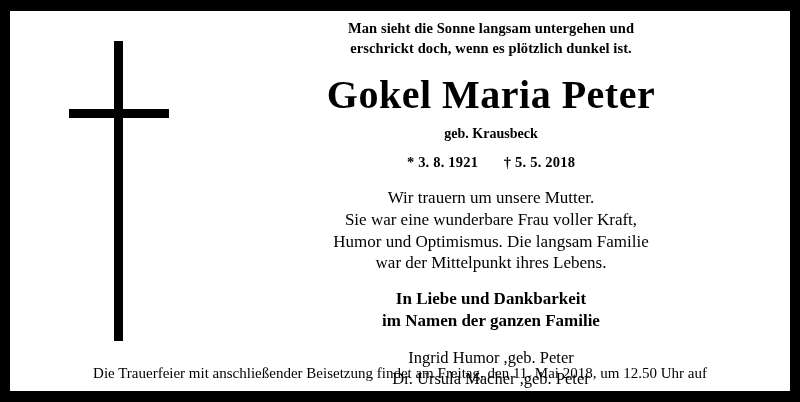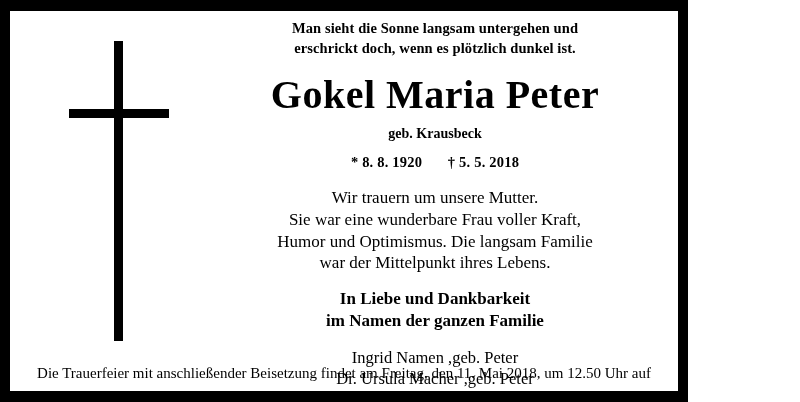--- a/index.html
+++ b/index.html
@@ -10,21 +10,21 @@
   body {
     width: 800px;
     height: 402px;
     font-family: "Liberation Serif", serif;
     color: #000000;
     overflow: hidden;
   }
   .obituary {
     position: relative;
     box-sizing: border-box;
-    width: 688px;
+    width: 800px;
     height: 402px;
     background: #ffffff;
     border-top: 11px solid #000000;
     border-bottom: 11px solid #000000;
     border-left: 10px solid #000000;
     border-right: 10px solid #000000;
   }
   .inner {
     position: relative;
     width: 100%;
@@ -133,39 +133,39 @@
       <div class="motto">
         <div>Man sieht die Sonne langsam untergehen und</div>
         <div>erschrickt doch, wenn es plötzlich dunkel ist.</div>
       </div>
 
       <div class="name">Gokel Maria Peter</div>
 
       <div class="maiden">geb. Krausbeck</div>
 
       <div class="dates">
-        <span>* 8. 8. 1920</span>
+        <span>* 3. 8. 1921</span>
         <span class="sep"></span>
         <span>† 5. 5. 2018</span>
       </div>
 
       <div class="para">
         <div>Wir trauern um unsere Mutter.</div>
         <div>Sie war eine wunderbare Frau voller Kraft,</div>
         <div>Humor und Optimismus. Die langsam Familie</div>
         <div>war der Mittelpunkt ihres Lebens.</div>
       </div>
 
       <div class="para small-gap">
         <div>In Liebe und Dankbarkeit</div>
         <div>im Namen der ganzen Familie</div>
       </div>
 
       <div class="survivors">
-        <div>Ingrid Namen ,geb. Peter</div>
+        <div>Ingrid Humor ,geb. Peter</div>
         <div>Dr. Ursula Macher ,geb. Peter</div>
         <div>Dr. Isolde van Thiel ,geb. Peter</div>
       </div>
 
     </div>
 
     <div class="footer">
       <div>Die Trauerfeier mit anschließender Beisetzung findet am Freitag, den 11. Mai 2018, um 12.50 Uhr auf</div>
     </div>
 

